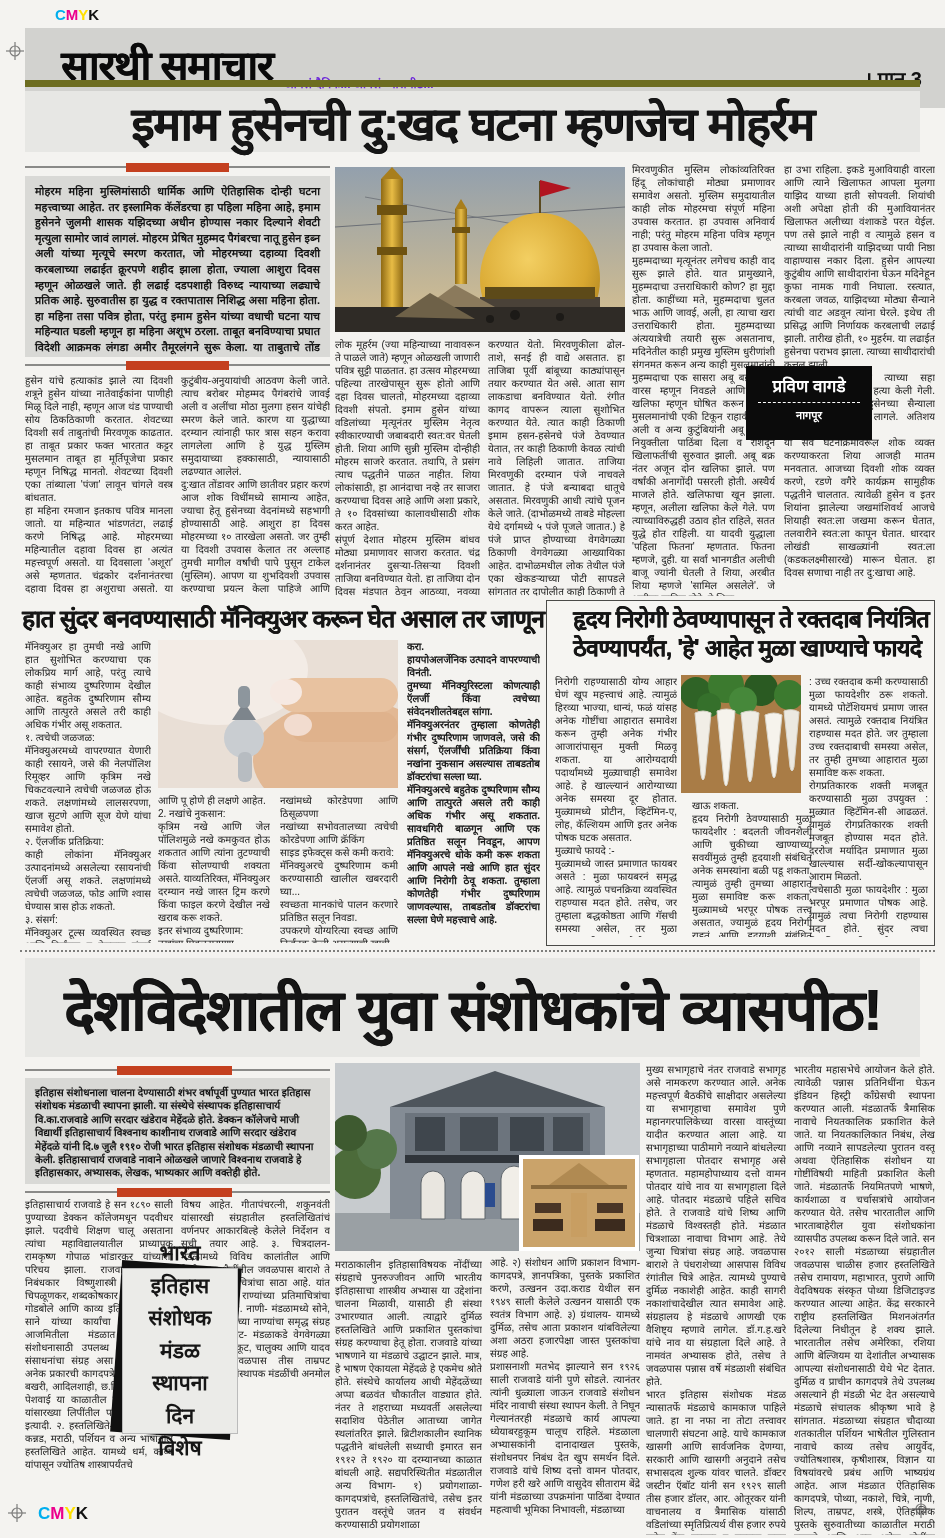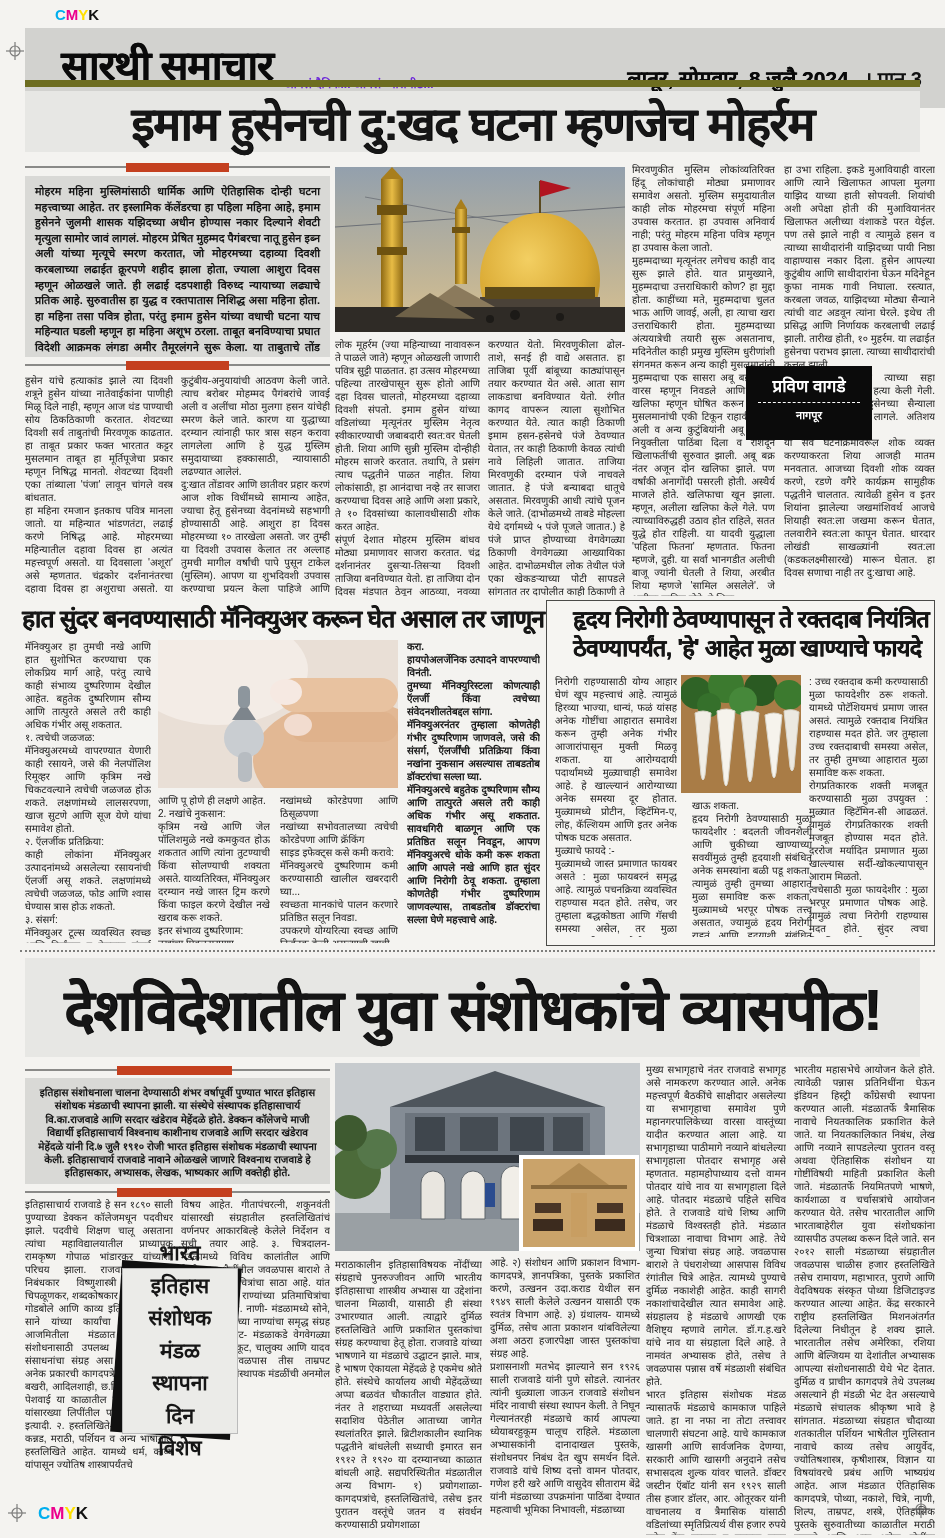--- a/index.html
+++ b/index.html
@@ -23,21 +23,21 @@
   .band1 span{font-size:46px;font-weight:900;letter-spacing:-1px;text-shadow:0.8px 0 #000;}
   .band2{left:25px;top:958px;width:895px;height:99px;}
   .band2 span{font-size:57px;font-weight:900;letter-spacing:-1px;text-shadow:1px 0 #000;}
   
   .seg-rule{height:9px;}
   .seg-rule .line{position:absolute;top:3px;left:0;width:100%;height:2px;background:#8a8a88;}
   .seg-rule .red{position:absolute;top:0;height:9px;background:#c4401f;}
   
   .intro-box{background:#d9d9d6;padding:8px 10px;box-sizing:border-box;font-weight:bold;overflow:hidden;}
   .intro-box .txt{font-size:11px;line-height:1.42;text-align:justify;}
-  .intro-center .txt{text-align:center;}
+  .intro-center .txt{text-align:left;}
   
   .col{font-size:10px;line-height:1.30;text-align:justify;overflow:hidden;white-space:pre-line;color:#1b1b1b;}
   
   .h-man{font-size:24px;font-weight:900;white-space:nowrap;letter-spacing:-0.5px;text-shadow:0.5px 0 #000;}
   .h-rad{font-size:23px;font-weight:900;line-height:1.25;white-space:pre-line;letter-spacing:-0.5px;text-shadow:0.5px 0 #000;margin-left:18px;}
   
   .author-box{background:#0b0b0b;color:#fff;text-align:center;padding-top:8px;box-sizing:border-box;}
   .author-name{font-size:17px;font-weight:900;display:block;}
   .author-sep{border:none;border-top:1.5px dashed #fff;margin:5px 12px 4px 12px;}
   .author-place{font-size:11px;font-weight:bold;display:block;}
@@ -62,21 +62,20 @@
 <svg class="abs reg" style="left:922px;top:55px;" width="18" height="18" viewBox="0 0 18 18">
     <circle cx="9" cy="9" r="5" fill="none" stroke="#555" stroke-width="1.2"></circle>
     <line x1="9" y1="0" x2="9" y2="18" stroke="#555" stroke-width="1.2"></line>
     <line x1="0" y1="9" x2="18" y2="9" stroke="#555" stroke-width="1.2"></line>
   </svg>
 
 <div class="abs masthead">
   <span class="mast-title">सारथी समाचार</span>
   <span class="mast-tag">आपलं दैनिक... आपलं व्यासपीठ...</span>
   <span class="mast-right">
-    <span class="mast-date">लातूर, सोमवार, 8 जुलै 2024</span>
     <span class="mast-page">। पान 3</span>
   </span>
 </div>
 <div class="abs olive-rule"></div>
 
 <div class="abs band band1">
     <span>इमाम हुसेनची दु:खद घटना म्हणजेच मोहर्रम</span>
   </div>
 
 <div class="abs seg-rule" style="left:25px;top:163px;width:305px;">

